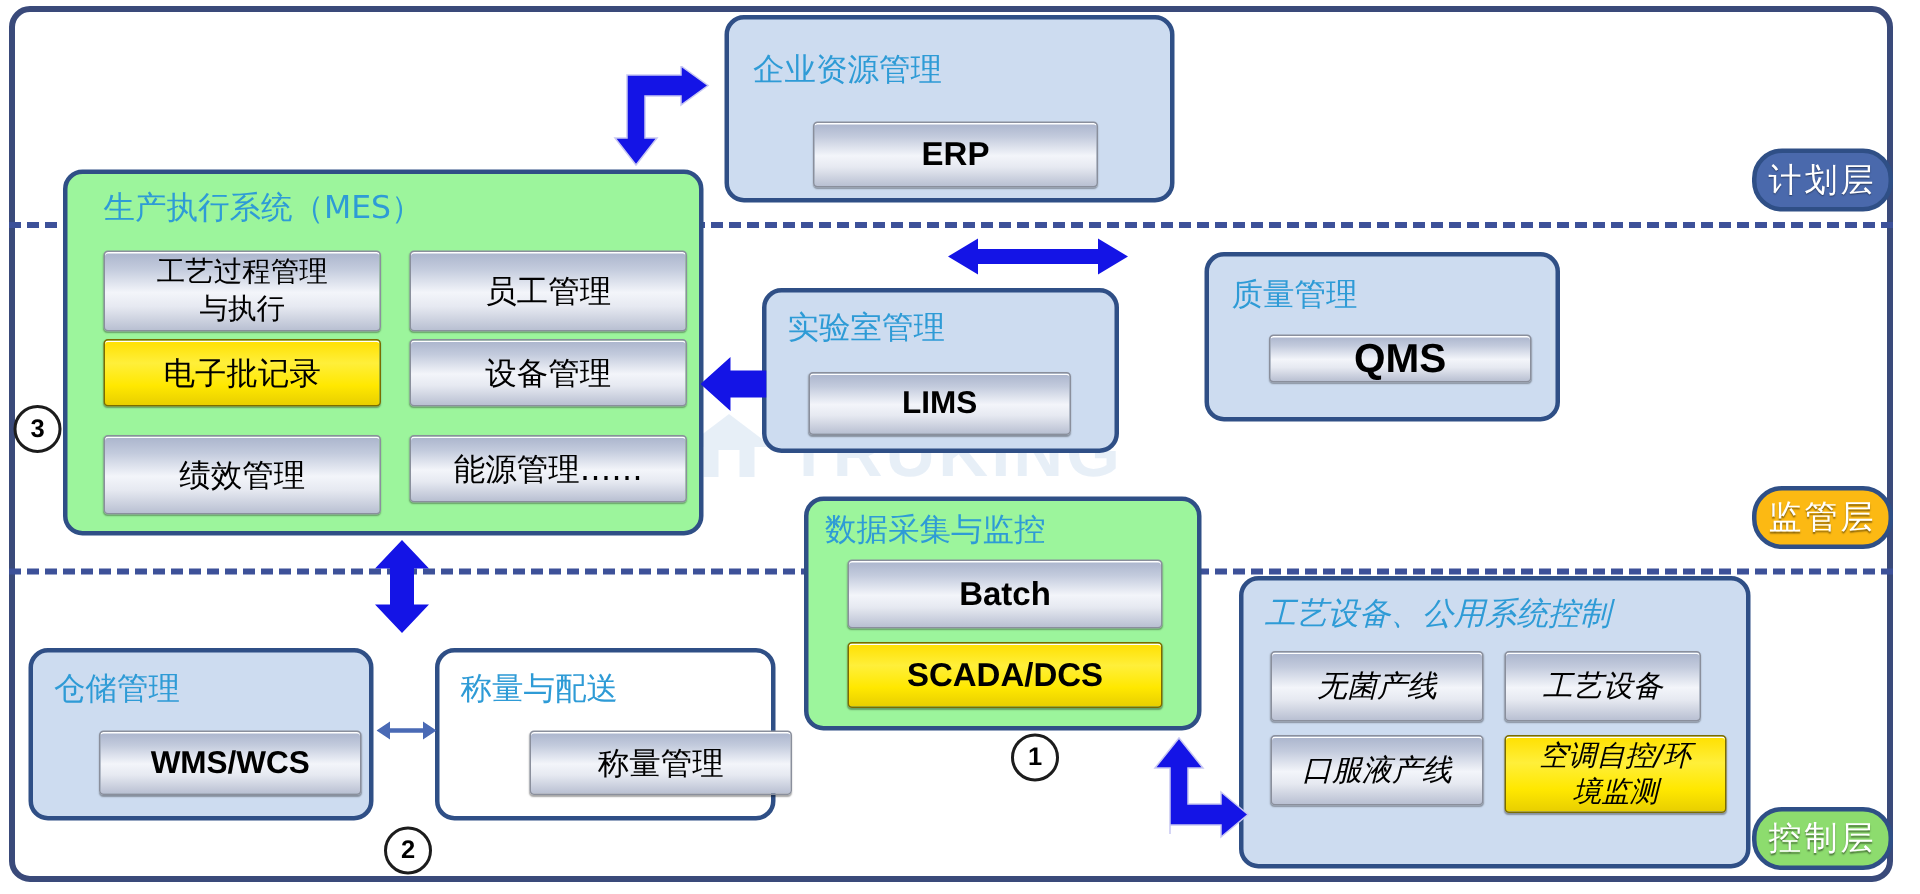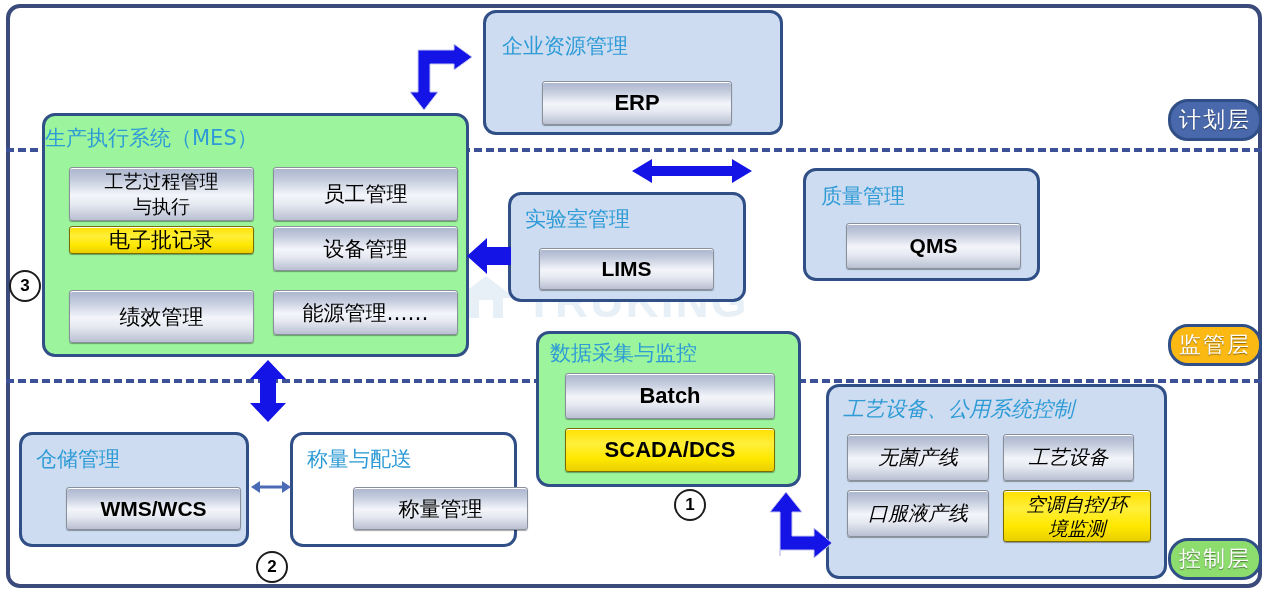--- a/index.html
+++ b/index.html
@@ -78,43 +78,43 @@
     </svg>
     <div class="wm-text">TRUKING</div>
   </div>
 
   <div class="panel blue" style="left:483px;top:10px;width:300px;height:125px;">
     <div class="panel-title" style="left:16px;top:22px;">企业资源管理</div>
     <div class="chip lat" style="left:56px;top:68px;width:190px;height:44px;font-size:22px;">ERP</div>
   </div>
 
   <div class="panel green" style="left:42px;top:113px;width:427px;height:244px;">
-    <div class="panel-title" style="left:0;top:11px;">生产执行系统（MES）</div>
+    <div class="panel-title" style="left:24px;top:11px;">生产执行系统（MES）</div>
 
     <div class="chip cn" style="left:24px;top:51px;width:185px;height:54px;font-size:19px;line-height:25px;">
       <span style="white-space:pre-line;">工艺过程管理
 与执行</span>
     </div>
     <div class="chip cn" style="left:228px;top:51px;width:185px;height:54px;font-size:21px;">员工管理</div>
 
-    <div class="chip cn yellow" style="left:24px;top:110px;width:185px;height:28px;font-size:21px;">电子批记录</div>
+    <div class="chip cn yellow" style="left:24px;top:110px;width:185px;height:45px;font-size:21px;">电子批记录</div>
     <div class="chip cn" style="left:228px;top:110px;width:185px;height:45px;font-size:21px;">设备管理</div>
 
     <div class="chip cn" style="left:24px;top:174px;width:185px;height:53px;font-size:21px;">绩效管理</div>
     <div class="chip cn" style="left:228px;top:174px;width:185px;height:45px;font-size:21px;">能源管理……</div>
   </div>
 
   <div class="panel blue" style="left:508px;top:192px;width:238px;height:110px;">
     <div class="panel-title" style="left:14px;top:15px;font-family:Liberation Mono, monospace;">实验室管理</div>
     <div class="chip lat" style="left:28px;top:53px;width:175px;height:42px;font-size:21px;">LIMS</div>
   </div>
 
   <div class="panel blue" style="left:803px;top:168px;width:237px;height:113px;">
     <div class="panel-title" style="left:15px;top:14px;">质量管理</div>
-    <div class="chip lat" style="left:40px;top:52px;width:175px;height:46px;font-size:21px;">QMS</div>
+    <div class="chip lat" style="left:40px;top:52px;width:175px;height:32px;font-size:27px;">QMS</div>
   </div>
 
   <div class="panel green" style="left:536px;top:331px;width:265px;height:156px;">
     <div class="panel-title" style="left:11px;top:8px;">数据采集与监控</div>
     <div class="chip lat" style="left:26px;top:39px;width:210px;height:46px;font-size:22px;">Batch</div>
     <div class="chip lat yellow" style="left:26px;top:94px;width:210px;height:44px;font-size:22px;">SCADA/DCS</div>
   </div>
 
   <div class="panel blue" style="left:19px;top:432px;width:230px;height:115px;">
     <div class="panel-title" style="left:14px;top:13px;">仓储管理</div>

